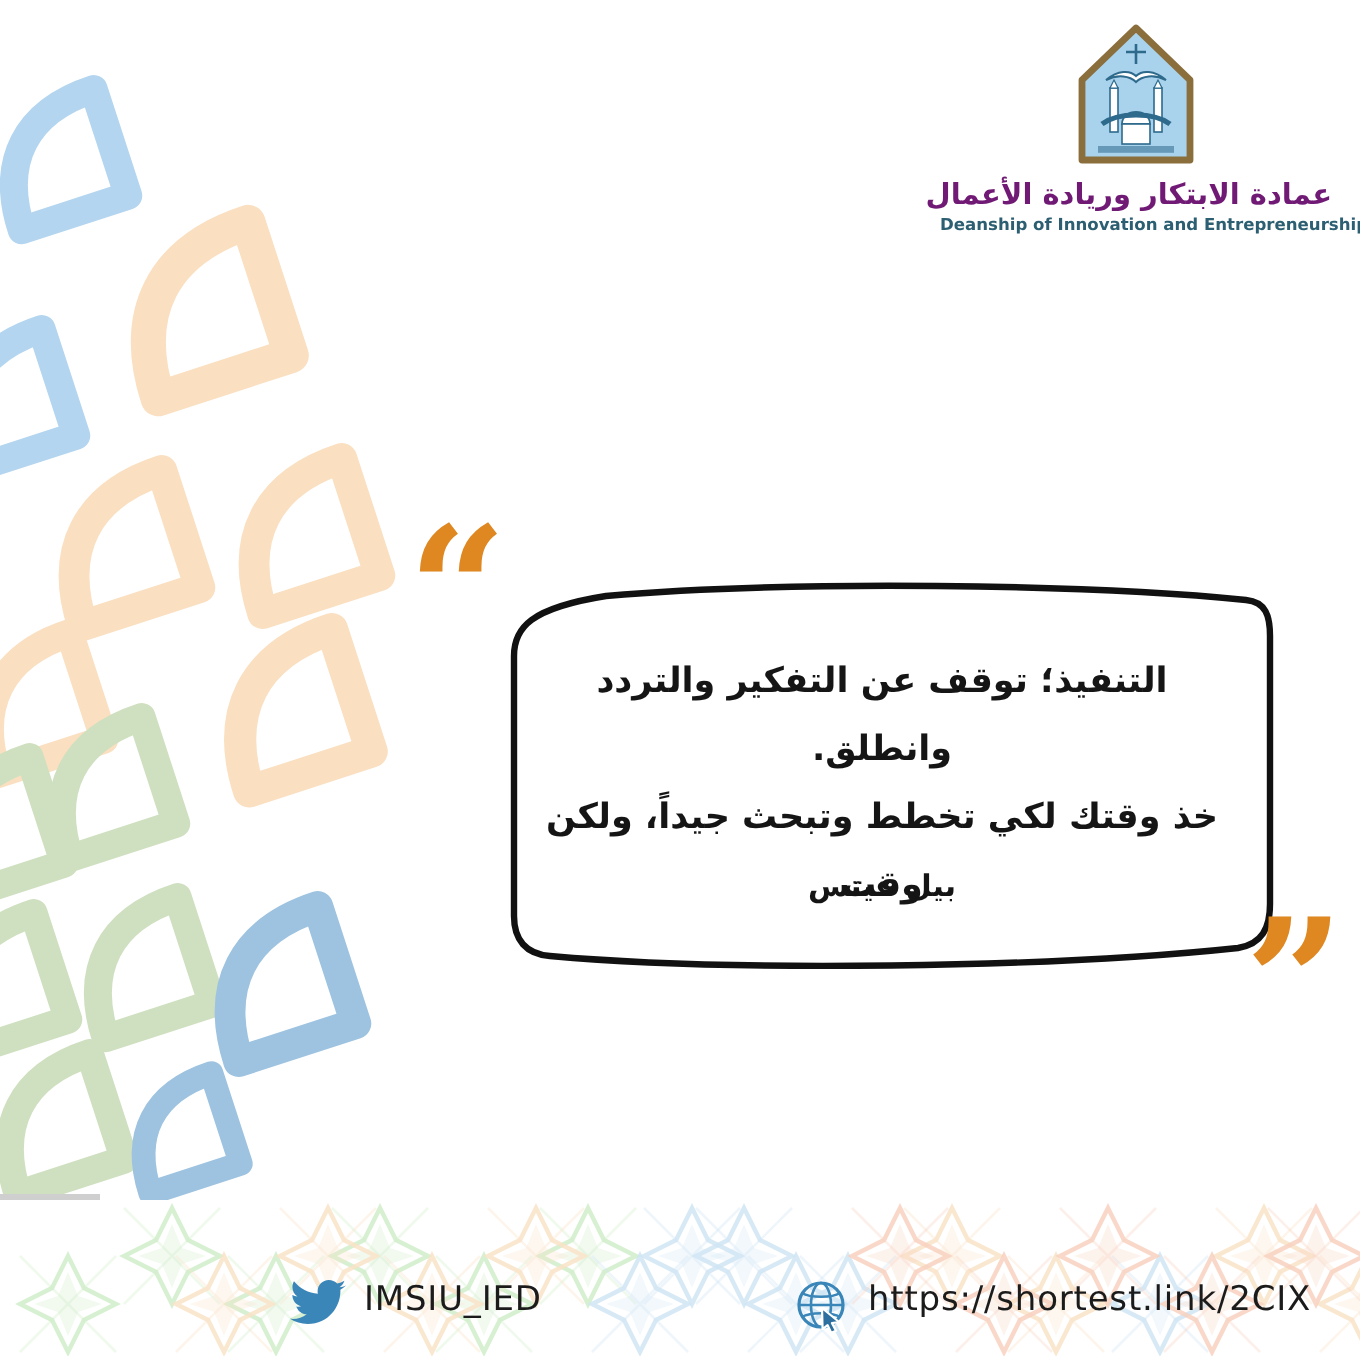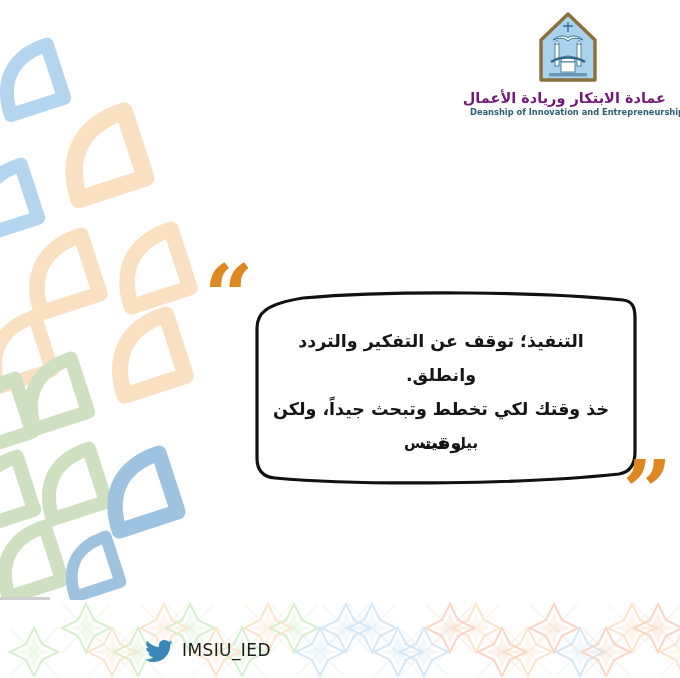--- a/index.html
+++ b/index.html
@@ -395,14 +395,25 @@
                c-1.1 0.66 -2.3 1.14 -3.6 1.4 C22.5 0.7 21 0 19.4 0 c-3.1 0 -5.6 2.5 -5.6 5.6
                c0 0.44 0.05 0.87 0.15 1.28 C9.3 6.65 4.9 4.3 2 0.68 c-0.5 0.86 -0.78 1.85 -0.78 2.9
                c0 1.95 1 3.67 2.5 4.68 c-0.92 -0.03 -1.78 -0.28 -2.54 -0.7 v0.07 c0 2.72 1.94 4.99 4.5 5.5
                c-0.47 0.13 -0.97 0.2 -1.48 0.2 c-0.36 0 -0.72 -0.04 -1.06 -0.1 c0.72 2.23 2.8 3.86 5.26 3.9
                C6.4 18.6 4 19.5 1.4 19.5 c-0.45 0 -0.9 -0.03 -1.34 -0.08 C2.5 21.1 5.6 22 8.8 22
                C19.4 22 25.2 13.2 25.2 5.6 l-0.02 -0.76 C26.2 4.1 27.2 3.5 28 2.7 Z" fill="#3a86b8"></path>
     </svg>
     <span class="footer-label">IMSIU_IED</span>
   </div>
 
+  <div class="footer-item" id="footer-link">
+    <svg width="27" height="27" viewBox="0 0 27 27">
+      <circle cx="12.5" cy="12.5" r="11" fill="none" stroke="#3a86b8" stroke-width="1.6"></circle>
+      <ellipse cx="12.5" cy="12.5" rx="5" ry="11" fill="none" stroke="#3a86b8" stroke-width="1.3"></ellipse>
+      <line x1="1.5" y1="12.5" x2="23.5" y2="12.5" stroke="#3a86b8" stroke-width="1.3"></line>
+      <path d="M3 6.5 C7 9 18 9 22 6.5" fill="none" stroke="#3a86b8" stroke-width="1.2"></path>
+      <path d="M3 18.5 C7 16 18 16 22 18.5" fill="none" stroke="#3a86b8" stroke-width="1.2"></path>
+      <path d="M13 14 L21.5 21 L18 21.6 L20 25.4 L17.6 26.4 L15.8 22.6 L13.3 24.6 Z" fill="#2d6f9e" stroke="#ffffff" stroke-width="1.1" stroke-linejoin="round"></path>
+    </svg>
+    <span class="footer-label">https://shortest.link/2CIX</span>
+  </div>
 
 </div>
 
 </body></html>

